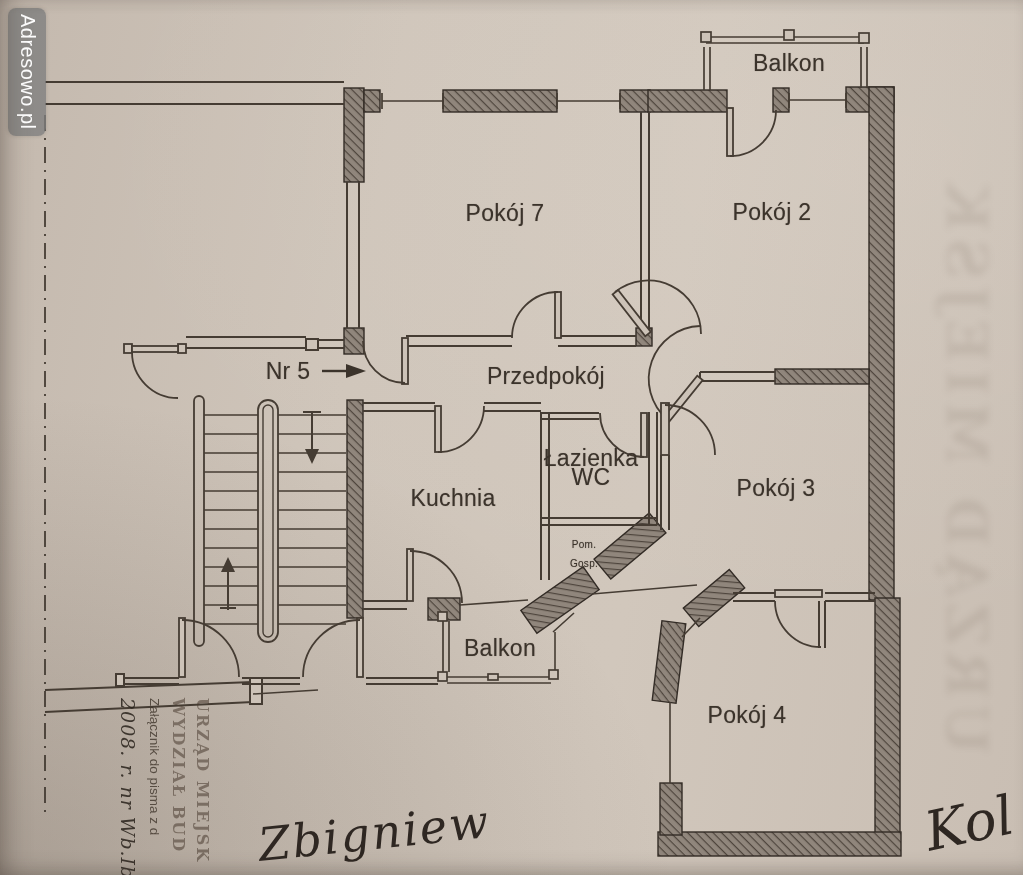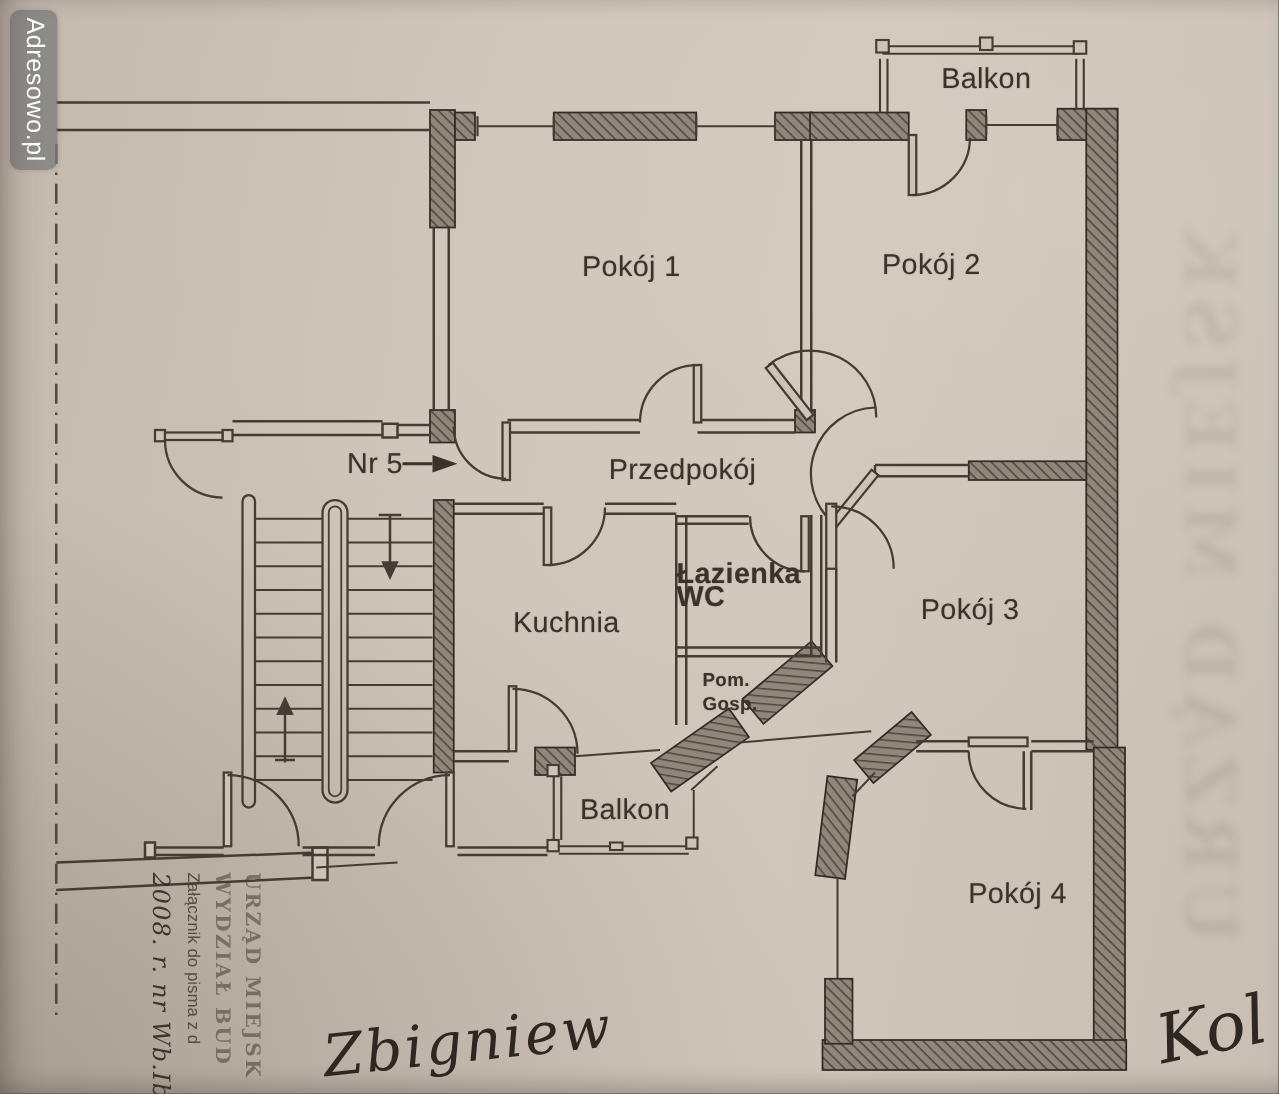--- a/index.html
+++ b/index.html
@@ -15,22 +15,22 @@
     content:"";position:absolute;inset:0;pointer-events:none;z-index:9;
     box-shadow:inset 20px 0 26px -14px rgba(60,50,42,.38), inset 0 -16px 20px -12px rgba(60,50,42,.30),
                inset 0 10px 16px -12px rgba(60,50,42,.18);
   }
   svg.plan{position:absolute;inset:0;z-index:2;}
   .lbl{
     position:absolute;transform:translate(-50%,-50%);white-space:nowrap;z-index:4;
     font-size:23px;color:#3b332b;letter-spacing:.3px;
     text-shadow:0 0 1px rgba(59,51,43,.4);
   }
-  .lbl.small{font-size:15px;}
-  .lbl.two{text-align:left;line-height:19px;font-weight:bold;}
+  .lbl.small{font-size:10px;}
+  .lbl.two{text-align:center;line-height:19px;}
   .badge{
     position:absolute;left:8px;top:8px;width:38px;height:128px;z-index:8;
     background:rgba(126,126,126,.78);border-radius:8px;
     display:flex;align-items:center;justify-content:center;
     box-shadow:0 0 4px rgba(0,0,0,.15);
   }
   .badge span{
     writing-mode:vertical-rl;color:#fff;font-size:20px;letter-spacing:.5px;
     font-family:"Liberation Sans",sans-serif;
   }
@@ -253,28 +253,28 @@
         <path d="M410 551 A52 52 0 0 1 462 603"></path>
       </g>
     </g>
 
     <g>
       <path d="M322 371 H346" stroke="#3b332b" stroke-width="2.4" fill="none"></path>
       <polygon points="346,364 366,371 346,378" fill="#3b332b"></polygon>
     </g>
   </svg>
 
-  <div class="lbl" style="left:505px;top:213px">Pokój 1</div>
-  <div class="lbl" style="left:745px;top:212px">Pokój 2</div>
+  <div class="lbl" style="left:505px;top:213px">Pokój 7</div>
+  <div class="lbl" style="left:772px;top:212px">Pokój 2</div>
   <div class="lbl" style="left:776px;top:488px">Pokój 3</div>
-  <div class="lbl" style="left:814px;top:715px">Pokój 4</div>
+  <div class="lbl" style="left:747px;top:715px">Pokój 4</div>
   <div class="lbl" style="left:789px;top:63px">Balkon</div>
   <div class="lbl" style="left:500px;top:648px">Balkon</div>
   <div class="lbl" style="left:546px;top:376px">Przedpokój</div>
-  <div class="lbl" style="left:300px;top:371px">Nr 5</div>
+  <div class="lbl" style="left:288px;top:371px">Nr 5</div>
   <div class="lbl" style="left:453px;top:498px">Kuchnia</div>
   <div class="lbl two" style="left:591px;top:468px">
     <div>Łazienka</div>
     <div>WC</div>
   </div>
   <div class="lbl two small" style="left:584px;top:554px">
     <div>Pom.</div>
     <div>Gosp.</div>
   </div>
 

